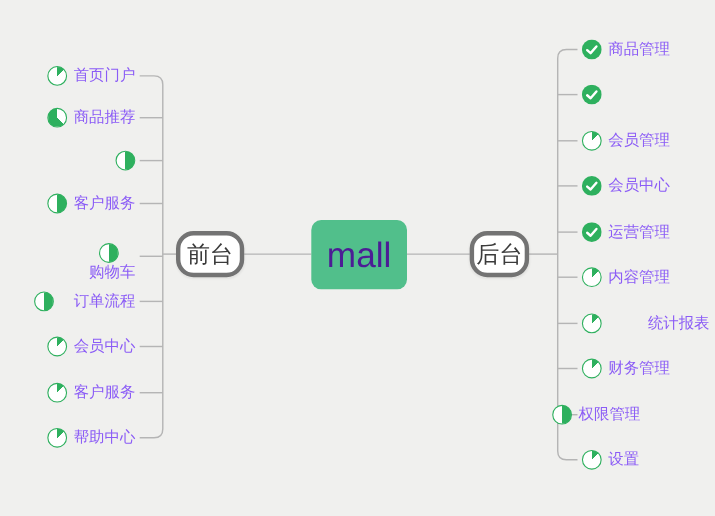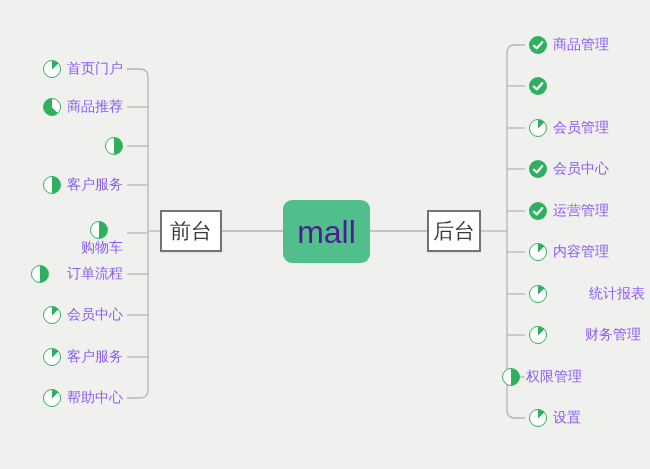--- a/index.html
+++ b/index.html
@@ -16,22 +16,22 @@
 
   .node{
     position:absolute;display:flex;align-items:center;justify-content:center;
     box-sizing:border-box;cursor:default;
   }
   .node.root{
     left:283px;top:200px;width:87px;height:63px;border-radius:9px;
     background:var(--root-green,#51bf8b);color:#4c1d95;font-size:32px;line-height:1;
   }
   .node.branch{
-    width:62px;height:42px;border-radius:0;background:#fff;
-    border:2px solid #737373;color:#3b3b3b;font-size:21px;
+    width:62px;height:42px;border-radius:16px;background:#fff;
+    border:4px solid #737373;color:#3b3b3b;font-size:21px;
     box-shadow:0 1px 2px rgba(0,0,0,0.06);
   }
   .node.branch.front{left:160px;top:210px;}
   .node.branch.back{left:427px;top:210px;width:54px;}
 
   .item{
     position:absolute;display:flex;align-items:center;height:24px;
     white-space:nowrap;cursor:default;
   }
   .item .icon{
@@ -155,21 +155,21 @@
     <span class="label">运营管理</span>
   </div>
       <div class="item" style="top: 240px; left: 529px;">
     <span class="icon pie" style="background: conic-gradient(rgb(46, 176, 94) 0deg, rgb(46, 176, 94) 45deg, rgb(255, 255, 255) 45deg, rgb(255, 255, 255) 360deg);"></span>
     <span class="label">内容管理</span>
   </div>
       <div class="item" style="top: 282px; left: 529px; gap: 36px;">
     <span class="icon pie" style="background: conic-gradient(rgb(46, 176, 94) 0deg, rgb(46, 176, 94) 45deg, rgb(255, 255, 255) 45deg, rgb(255, 255, 255) 360deg);"></span>
     <span class="label">统计报表</span>
   </div>
-      <div class="item" style="top: 323px; left: 529px; gap: 32px;">
+      <div class="item" style="top: 323px; left: 529px;">
     <span class="icon pie" style="background: conic-gradient(rgb(46, 176, 94) 0deg, rgb(46, 176, 94) 45deg, rgb(255, 255, 255) 45deg, rgb(255, 255, 255) 360deg);"></span>
     <span class="label">财务管理</span>
   </div>
       <div class="item" style="top: 365px; left: 502px;">
     <span class="icon pie" style="background: conic-gradient(rgb(46, 176, 94) 0deg, rgb(46, 176, 94) 180deg, rgb(255, 255, 255) 180deg, rgb(255, 255, 255) 360deg);"></span>
     <span class="label">权限管理</span>
   </div>
       <div class="item" style="top: 406px; left: 529px;">
     <span class="icon pie" style="background: conic-gradient(rgb(46, 176, 94) 0deg, rgb(46, 176, 94) 45deg, rgb(255, 255, 255) 45deg, rgb(255, 255, 255) 360deg);"></span>
     <span class="label">设置</span>

